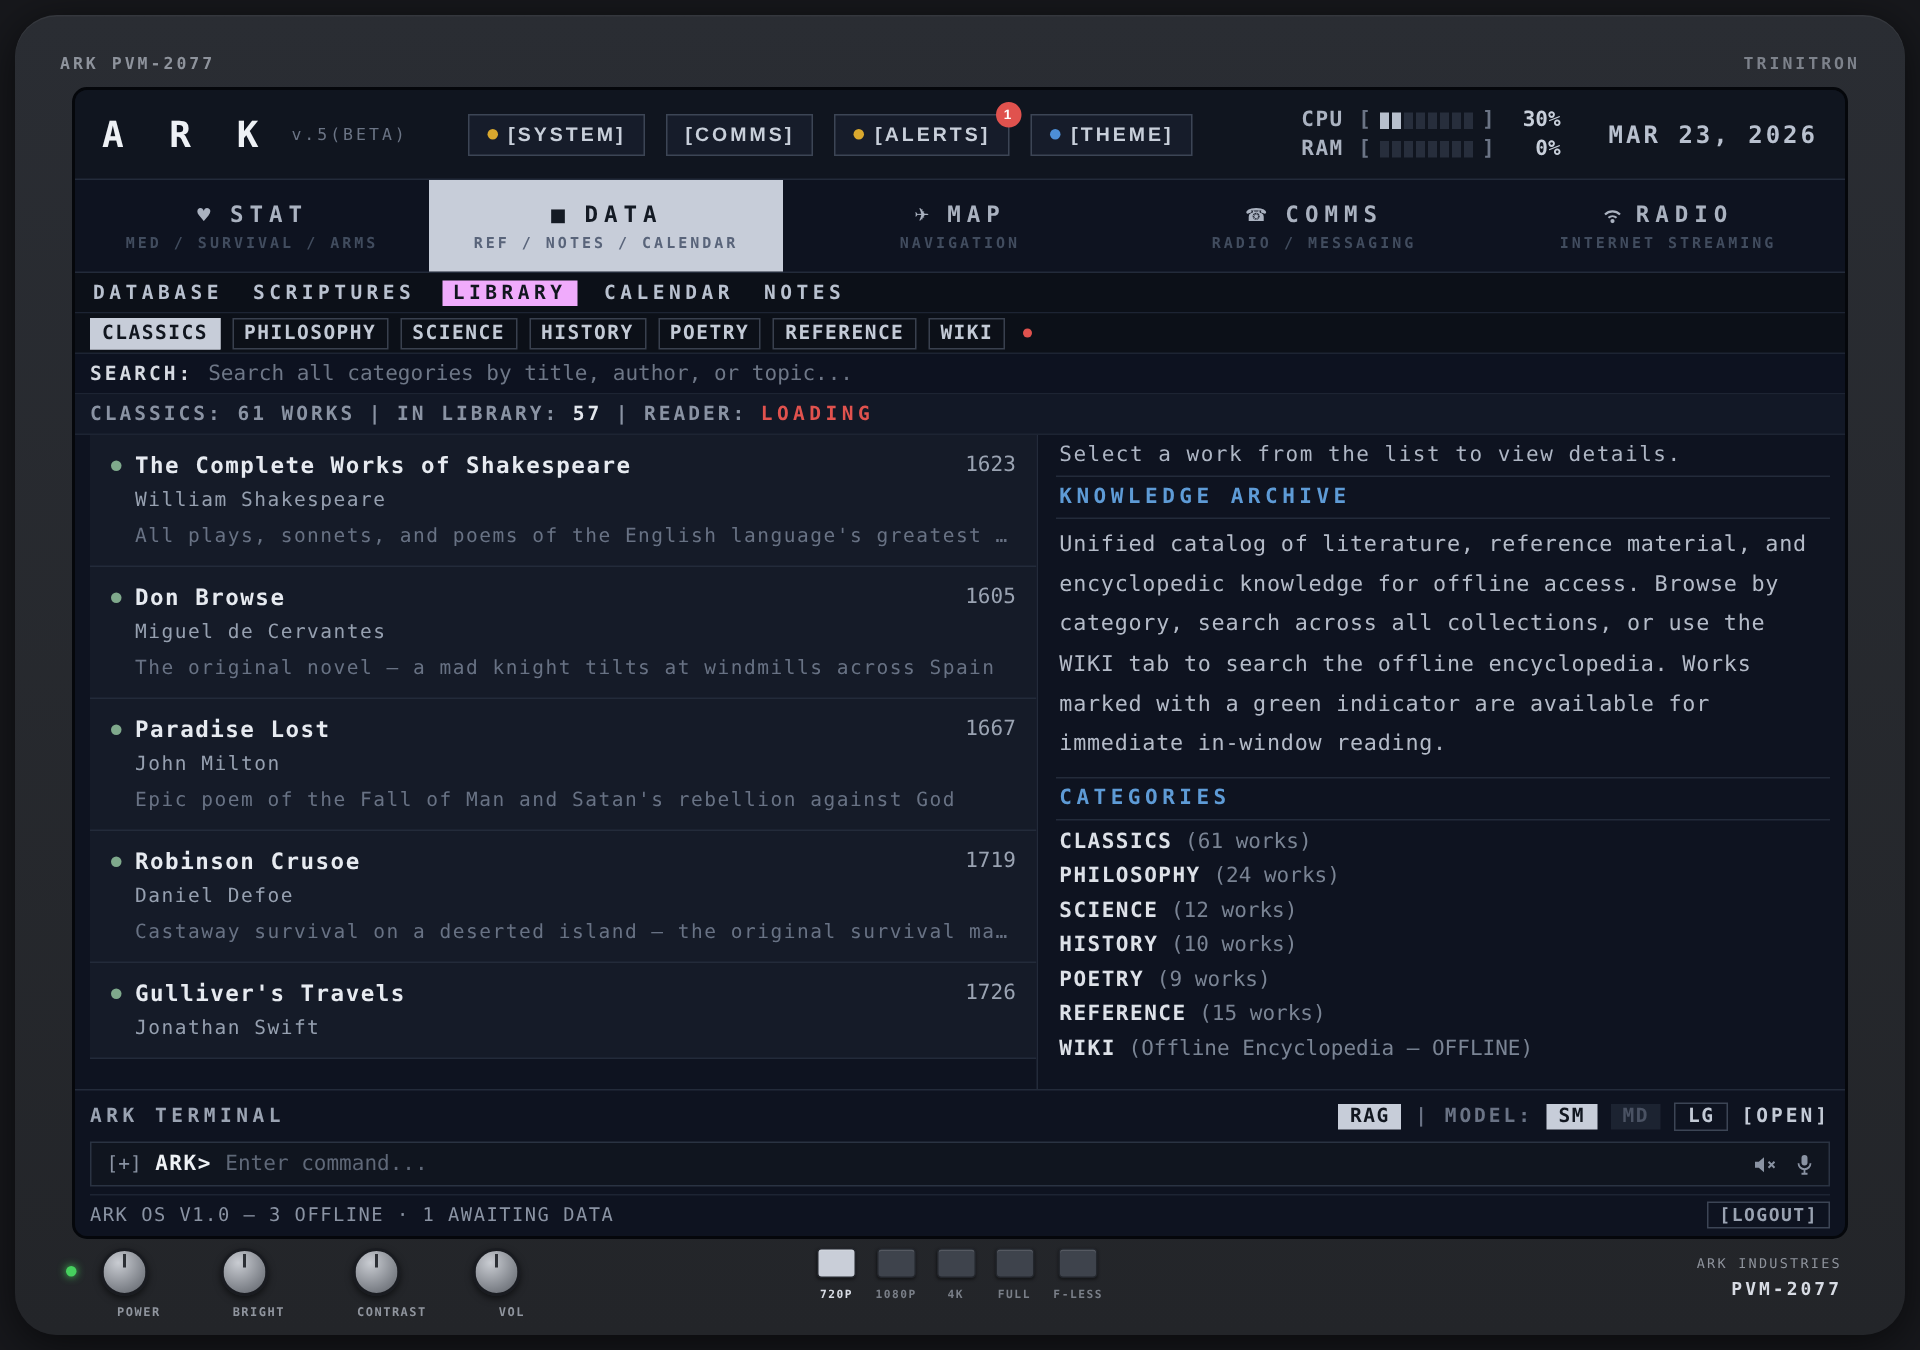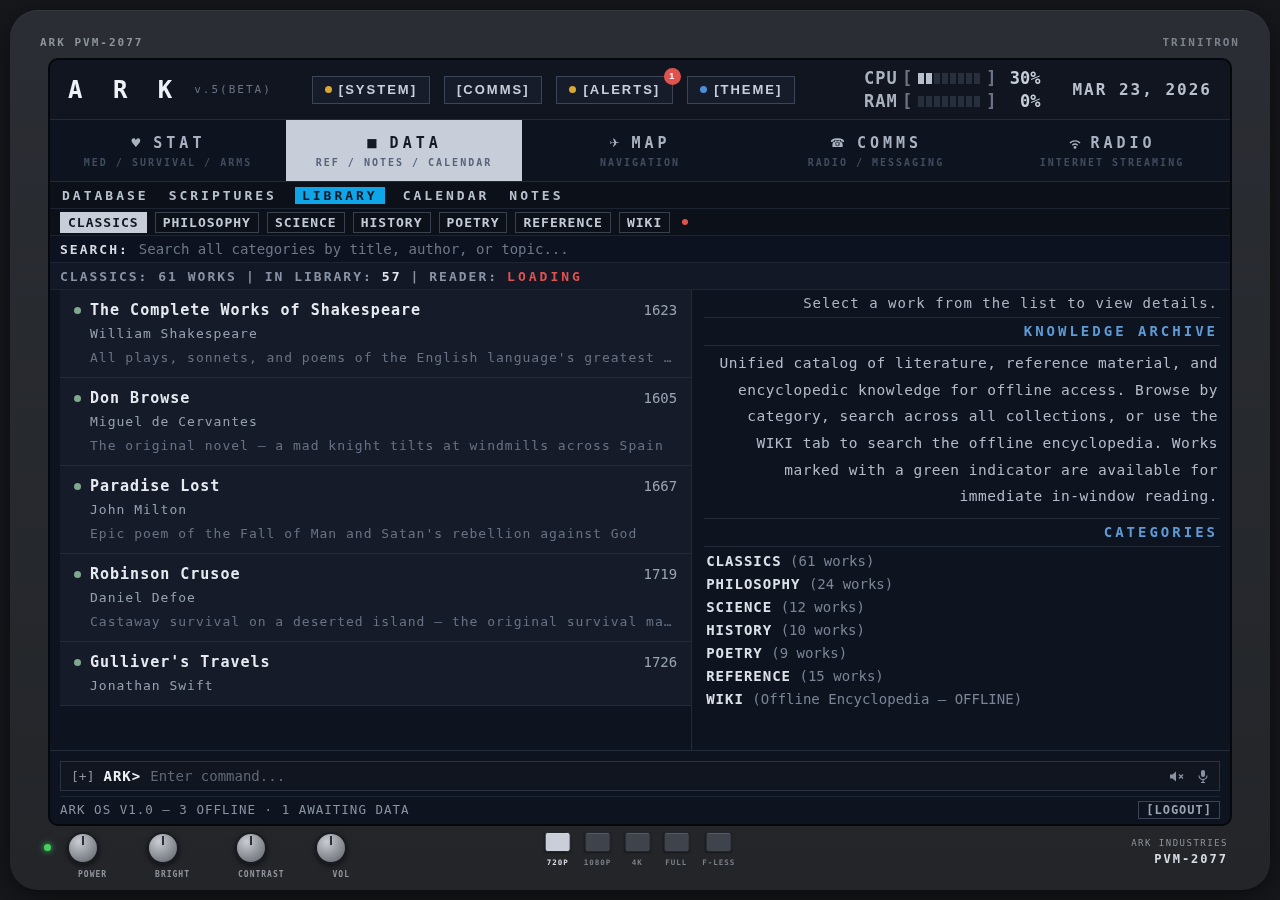--- a/index.html
+++ b/index.html
@@ -26,21 +26,21 @@
   .version { font-size:11px; letter-spacing:2px; color:#6b7避485; color:#6b7485; margin-right:26px; }
   .hbtn { position:relative; display:flex; align-items:center; gap:7px; height:28px;
     padding:0 12px; border:1px solid #3c4555; background:#161c2a; color:#c8cfda;
     font-size:13px; font-weight:bold; letter-spacing:2px; cursor:pointer; }
   .dot { width:7px; height:7px; border-radius:50%; }
   .dot.yellow { background:#d9a82e; }
   .dot.blue { background:#4d8fd6; }
   .badge { position:absolute; top:-9px; right:-9px; width:17px; height:17px; border-radius:50%;
     background:#e0524e; color:#fff; font-size:9px; font-weight:bold;
     display:flex; align-items:center; justify-content:center; }
-  .meters { margin-left:auto; display:flex; flex-direction:column; gap:3px; font-size:17px;
+  .meters { margin-left:auto; display:flex; flex-direction:column; gap:3px; font-size:14px;
     font-weight:bold; color:#aab2c0; }
   .meter-row { display:flex; align-items:center; gap:6px; }
   .m-label { width:32px; letter-spacing:1px; }
   .m-bracket { color:#6b7485; }
   .m-segs { display:flex; gap:2px; }
   .seg { width:6px; height:11px; background:#272e3c; display:inline-block; }
   .seg.on { background:#b7bfcc; }
   .m-val { width:38px; text-align:right; color:#c8cfda; }
   .hdate { font-size:16px; font-weight:bold; letter-spacing:2px; color:#b9c1cf; margin-left:18px; }
 
@@ -55,21 +55,21 @@
   .tab.active .tab-title { color:#141a24; }
   .tab.active .tab-sub { color:#59647a; }
   .tico { font-family:"DejaVu Sans", sans-serif; font-size:12px; line-height:1; }
   .tico svg { display:block; }
 
   
   .subnav { height:27px; flex:0 0 27px; display:flex; align-items:center; gap:16px;
     padding:0 10px; background:#0c1018; border-bottom:1px solid #1d2433;
     font-size:13px; font-weight:bold; letter-spacing:3px; color:#b9c1cf; }
   .subnav-item { cursor:pointer; padding:2px 2px; }
-  .subnav-item.active { background:#0ea5e9; color:#11161f; padding:1px 7px; }
+  .subnav-item.active { background:#f0abfc; color:#11161f; padding:1px 7px; }
 
   
   .cattabs { height:27px; flex:0 0 27px; display:flex; align-items:center; gap:8px;
     padding:0 10px; background:#0c1018; border-bottom:1px solid #1d2433;
     font-size:13px; font-weight:bold; letter-spacing:1px; color:#c3cad6; }
   .cat-tab { border:1px solid #39404e; padding:2px 7px; cursor:pointer; display:flex;
     align-items:center; gap:6px; }
   .cat-tab.active { background:#c7cdd9; color:#11161f; border-color:#c7cdd9; }
   .reddot { width:6px; height:6px; border-radius:50%; background:#e0524e; margin-left:4px; }
 
@@ -94,21 +94,21 @@
   .work { background:#151b28; border-bottom:1px solid #232b3a; padding:11px 14px 12px 14px; cursor:pointer; }
   .w-top { display:flex; align-items:center; gap:9px; }
   .gdot { width:7px; height:7px; border-radius:50%; background:#7fa98c; flex:0 0 7px; }
   .w-title { font-size:15px; font-weight:bold; color:#e6eaf0; letter-spacing:1px; }
   .w-year { margin-left:auto; font-size:14px; color:#9aa3b2; }
   .w-author { margin:7px 0 0 16px; font-size:13px; color:#96a0b0; letter-spacing:1px; }
   .w-desc { margin:9px 0 0 16px; font-size:13px; color:#68728400; color:#687284; letter-spacing:1px;
     white-space:nowrap; overflow:hidden; }
 
   .detail { flex:1; margin-left:12px; overflow:hidden; }
-  .d-row { border-bottom:1px solid #232b3a; padding:5px 2px 6px 2px;text-align:right; }
+  .d-row { border-bottom:1px solid #232b3a; padding:5px 2px 6px 2px; }
   .d-hint { font-size:14px; color:#aeb6c4; letter-spacing:1px; }
   .d-head { font-size:14px; font-weight:bold; letter-spacing:3px; color:#5e9bd6; }
   .d-text { font-size:14.5px; color:#b4bbc8; line-height:1.84; letter-spacing:.5px; padding:4px 2px 8px 2px; }
   .cats { padding:3px 2px; }
   .cat-row { font-size:14px; line-height:1.64; }
   .cat-name { font-weight:bold; color:#dde1e8; letter-spacing:1px; }
   .cat-count { color:#7a8494; }
 
   
   .term { flex:0 0 auto; background:#0e1320; border-top:1px solid #232b3a; padding:5px 10px 6px 10px; }
@@ -403,20 +403,31 @@
           </div>
           <div class="cat-row">
             <span class="cat-name">WIKI</span>
             <span class="cat-count">(Offline Encyclopedia — OFFLINE)</span>
           </div>
         </div>
       </div>
     </div>
 
     <div class="term">
+      <div class="term-top">
+        <span class="term-title">ARK TERMINAL</span>
+        <div class="term-ctrls">
+          <span class="chip lit">RAG</span>
+          <span class="model-label">| MODEL:</span>
+          <span class="chip lit">SM</span>
+          <span class="chip dis">MD</span>
+          <span class="chip outline">LG</span>
+          <span class="open-link">[OPEN]</span>
+        </div>
+      </div>
       <div class="term-inputrow">
         <span class="prompt-prefix">[+]</span>
         <span class="prompt">ARK&gt;</span>
         <input class="term-input" type="text" placeholder="Enter command..." style="">
         <div class="term-icons">
           <span>
             <svg width="16" height="13" viewBox="0 0 16 13" fill="none">
               <path d="M1 4.5h2.5L7 1.5v10L3.5 8.5H1z" fill="currentColor"></path>
               <path d="M10 4.5l4 4M14 4.5l-4 4" stroke="currentColor" stroke-width="1.3"></path>
             </svg>

